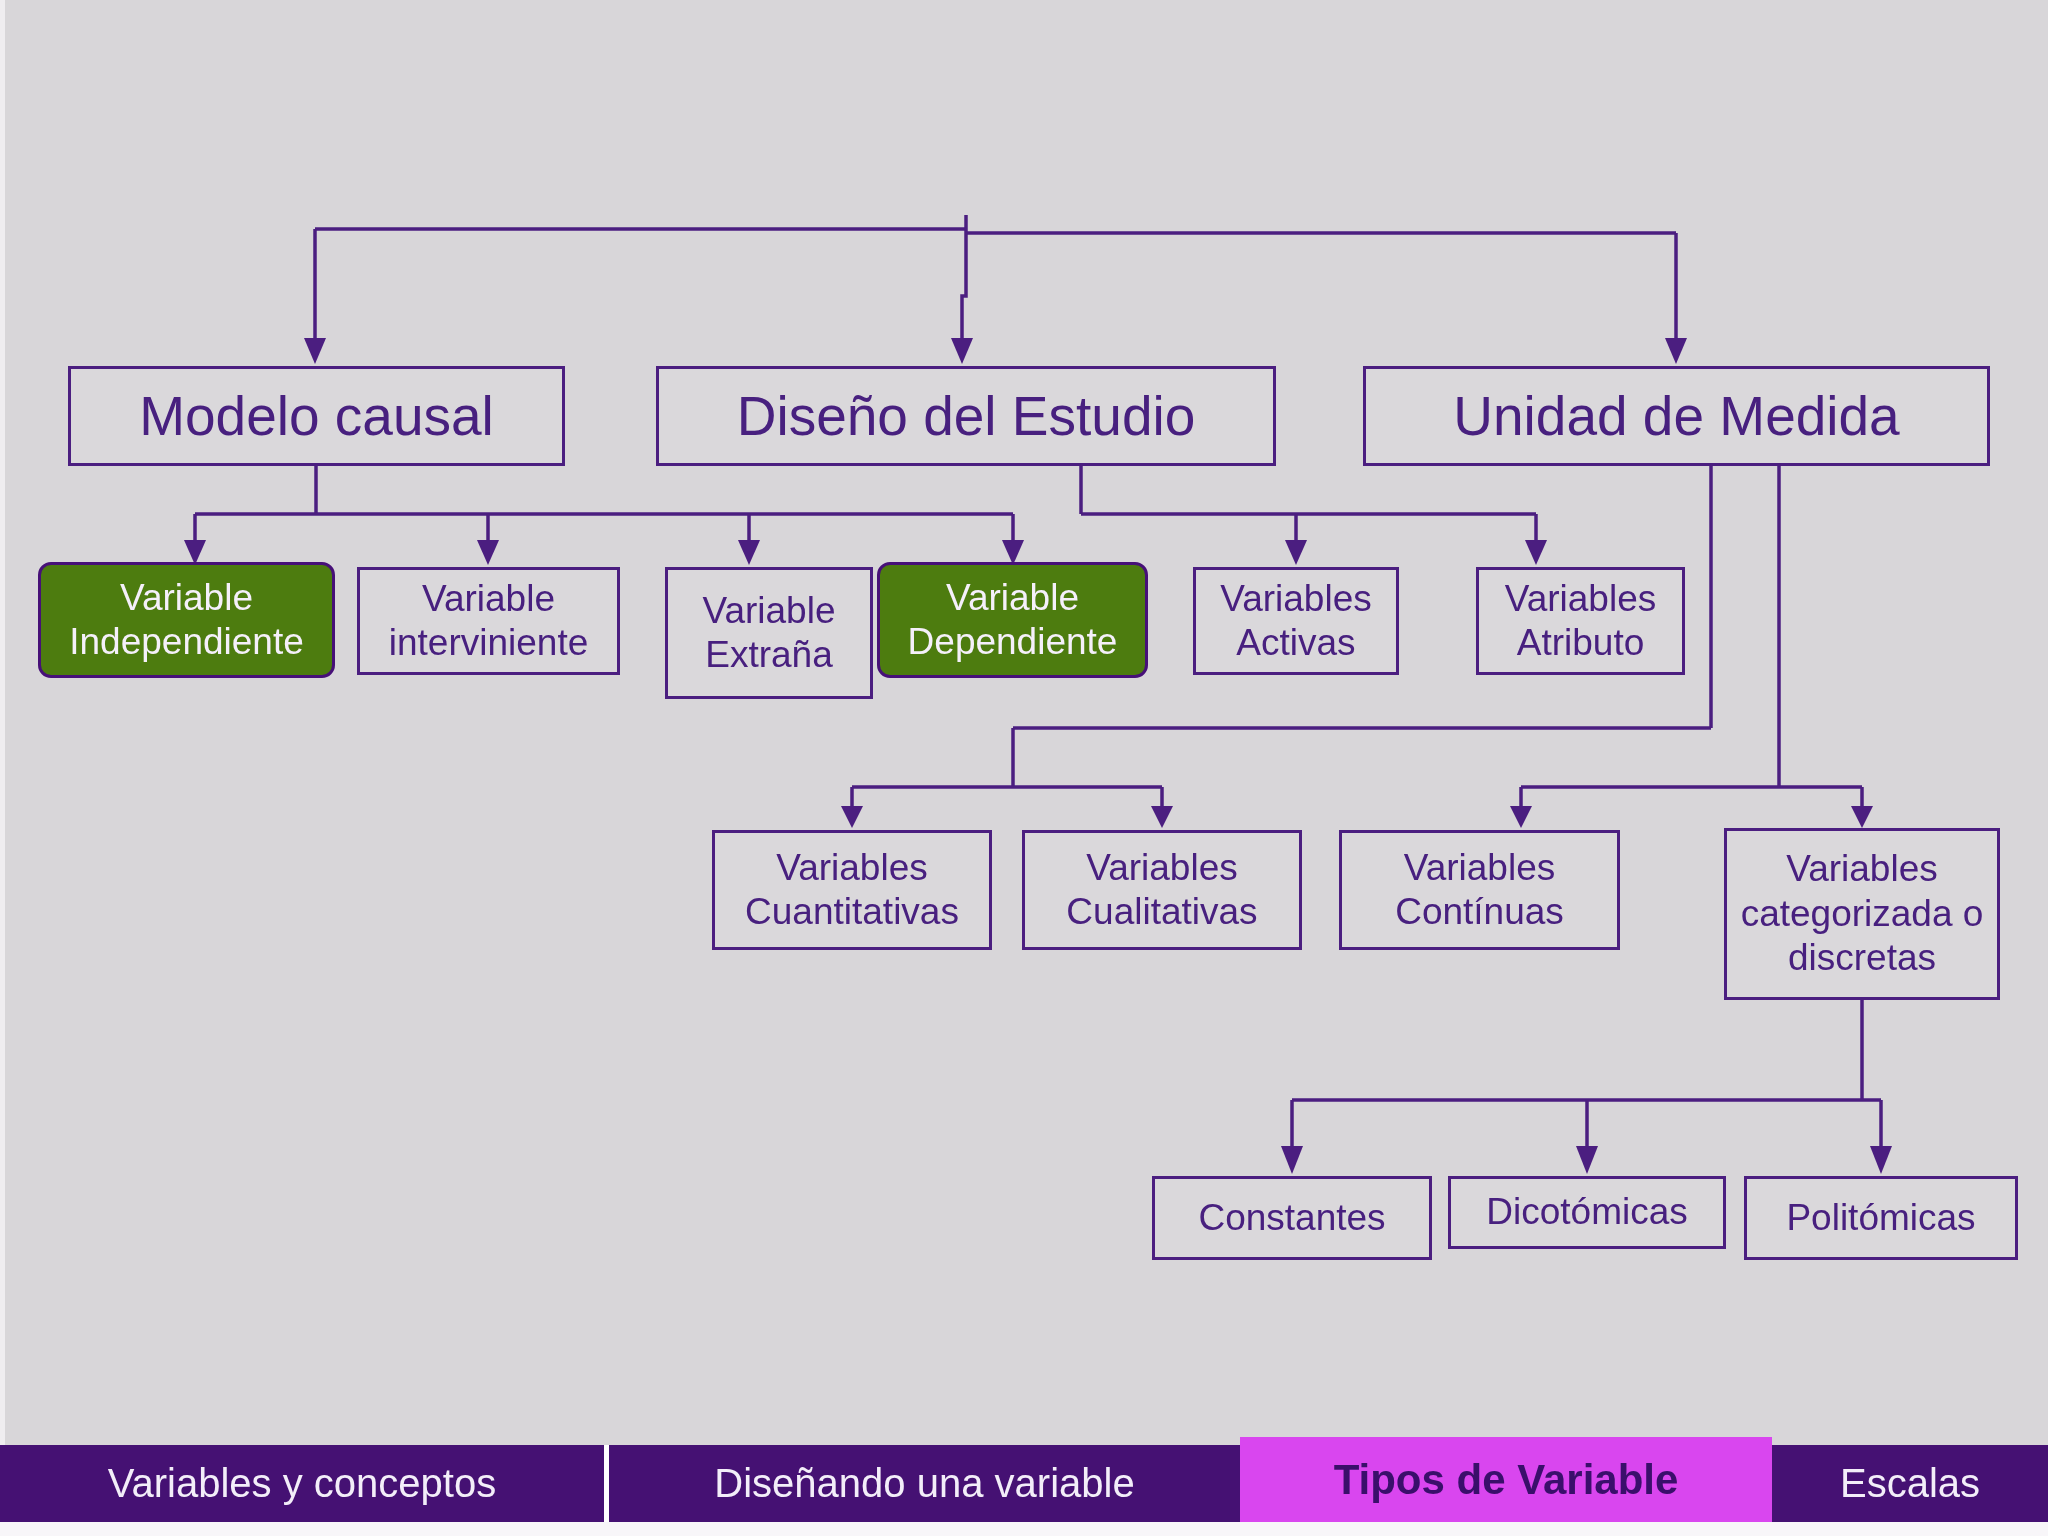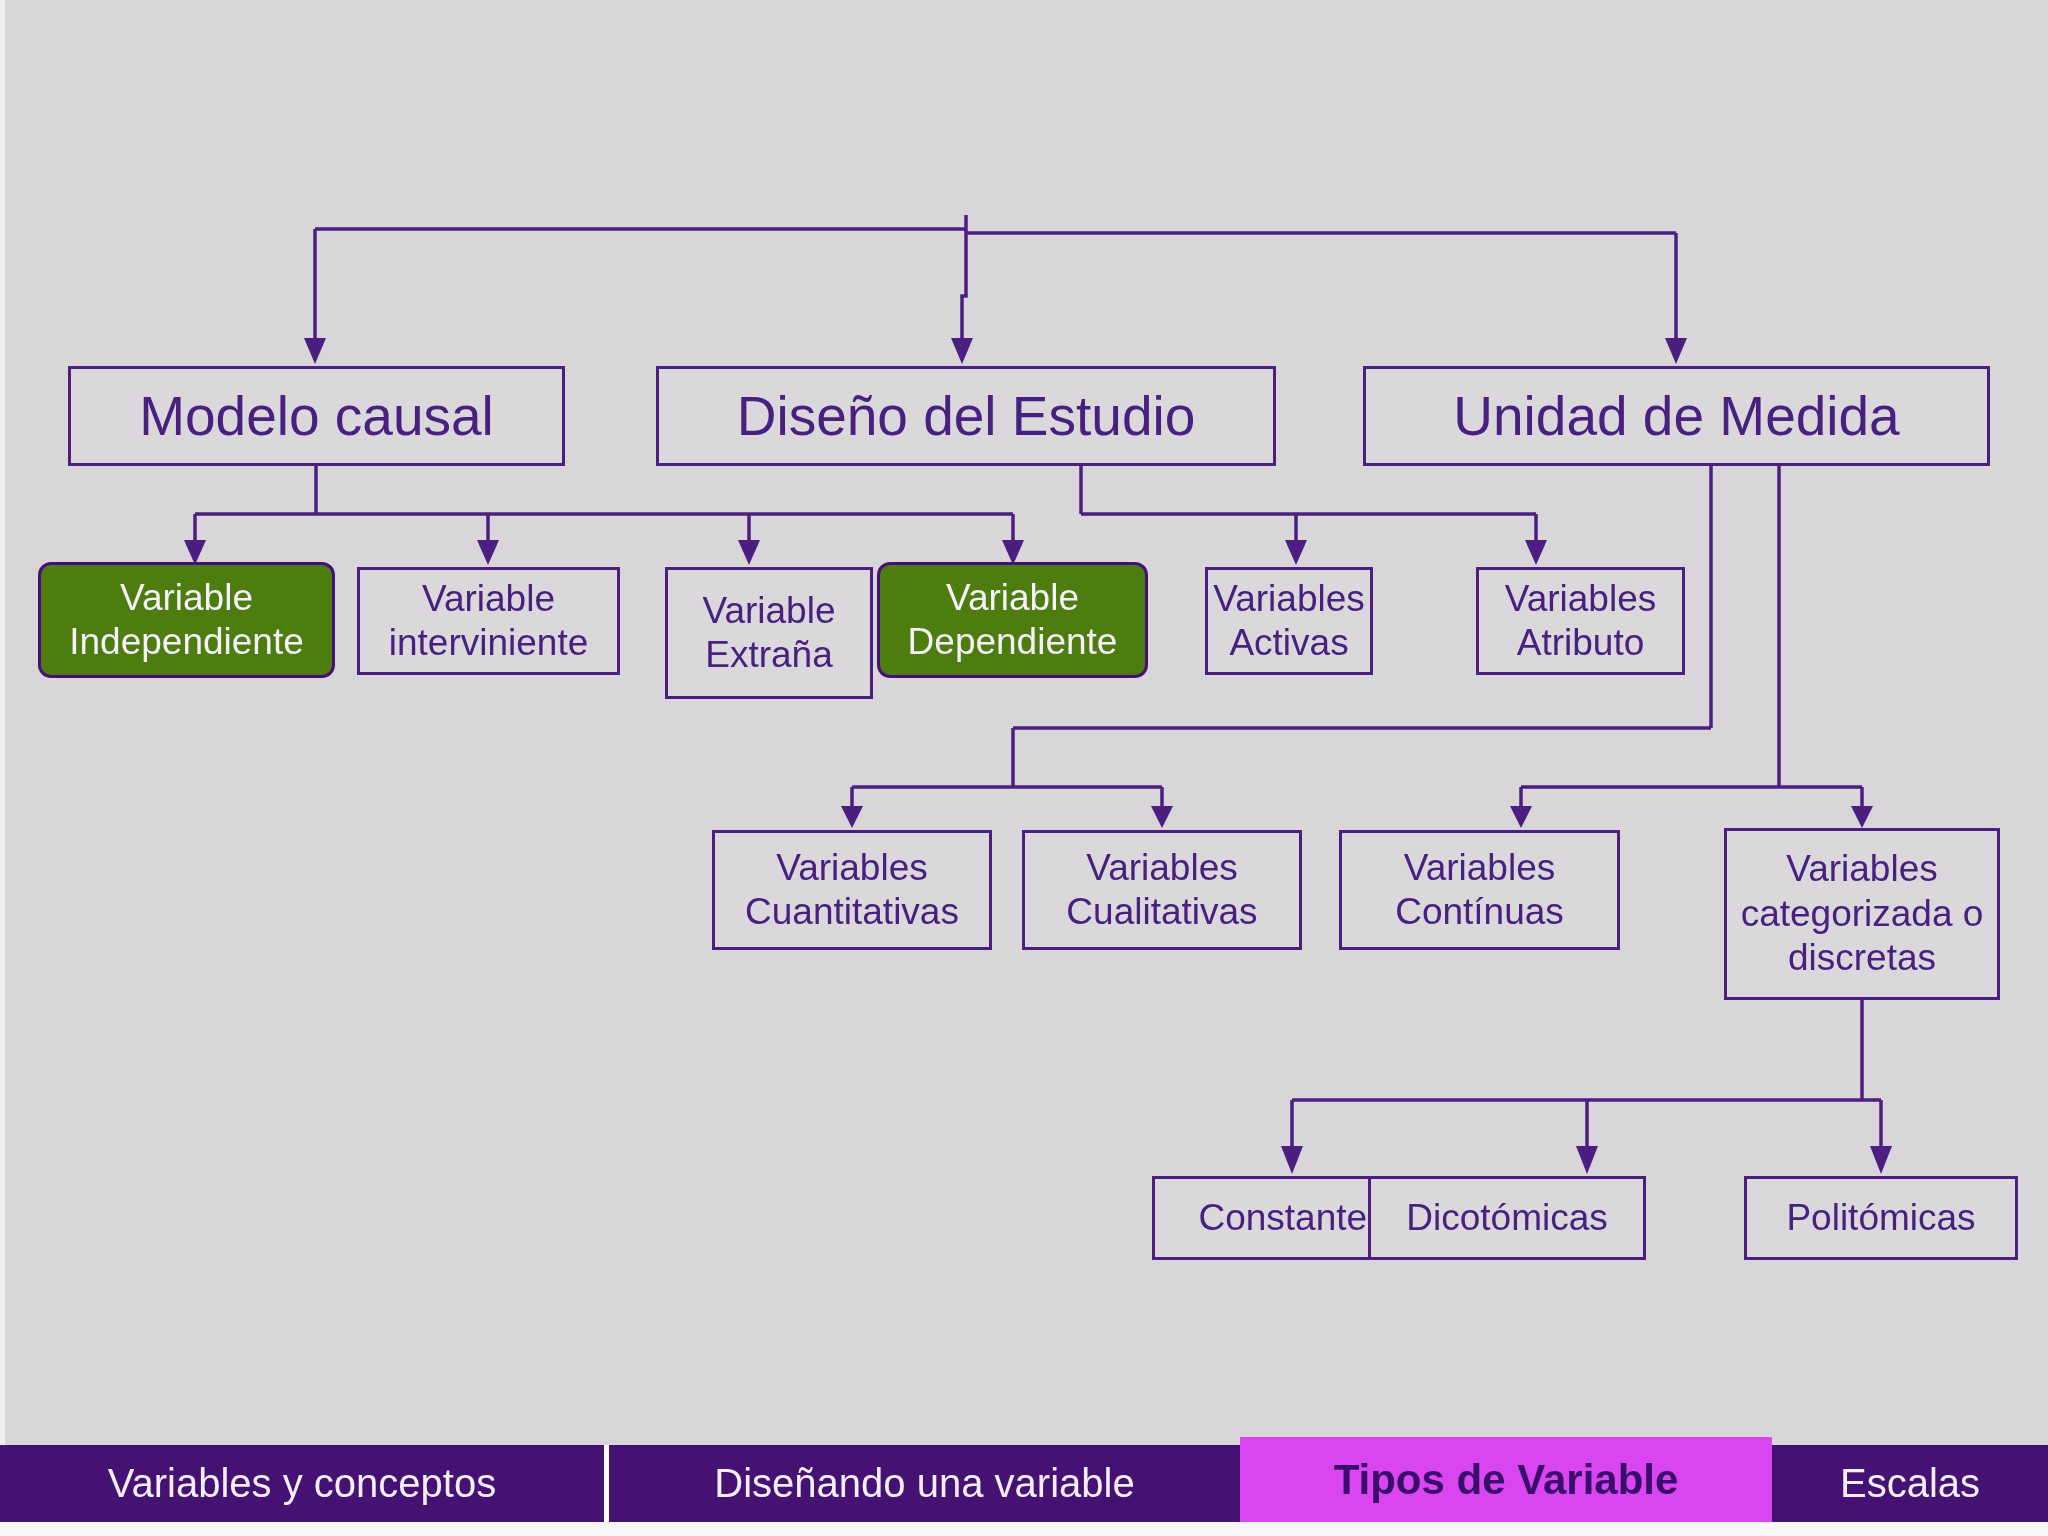--- a/index.html
+++ b/index.html
@@ -91,28 +91,28 @@
     </svg>
 
   <div id="diagram">
       <div class="node lvl1" style="left: 68px; top: 366px; width: 497px; height: 100px;">Modelo causal</div>
       <div class="node lvl1" style="left: 656px; top: 366px; width: 620px; height: 100px;">Diseño del Estudio</div>
       <div class="node lvl1" style="left: 1363px; top: 366px; width: 627px; height: 100px;">Unidad de Medida</div>
       <div class="node filled" style="left: 38px; top: 562px; width: 297px; height: 116px;">Variable Independiente</div>
       <div class="node" style="left: 357px; top: 567px; width: 263px; height: 108px;">Variable interviniente</div>
       <div class="node" style="left: 665px; top: 567px; width: 208px; height: 132px;">Variable Extraña</div>
       <div class="node filled" style="left: 877px; top: 562px; width: 271px; height: 116px;">Variable Dependiente</div>
-      <div class="node" style="left: 1193px; top: 567px; width: 168px; height: 108px; margin-left: 12px;">Variables Activas</div>
+      <div class="node" style="left: 1193px; top: 567px; width: 206px; height: 108px;">Variables Activas</div>
       <div class="node" style="left: 1432px; top: 567px; width: 209px; height: 108px; margin-left: 44px;">Variables Atributo</div>
       <div class="node" style="left: 712px; top: 830px; width: 280px; height: 120px;">Variables Cuantitativas</div>
       <div class="node" style="left: 1022px; top: 830px; width: 280px; height: 120px;">Variables Cualitativas</div>
       <div class="node" style="left: 1339px; top: 830px; width: 281px; height: 120px;">Variables Contínuas</div>
       <div class="node" style="left: 1724px; top: 828px; width: 276px; height: 172px;">Variables categorizada o discretas</div>
       <div class="node" style="left: 1152px; top: 1176px; width: 280px; height: 84px;">Constantes</div>
-      <div class="node" style="left: 1368px; top: 1176px; width: 278px; height: 84px;">Dicotómicas</div>
+      <div class="node" style="left: 1448px; top: 1176px; width: 278px; height: 73px;">Dicotómicas</div>
       <div class="node" style="left: 1744px; top: 1176px; width: 274px; height: 84px;">Politómicas</div>
     </div>
 
   <div class="navbar">
     <div class="nav-strip"></div>
     <div id="tabs">
         <div class="tab" style="left: 0px; top: 15px; width: 604px; height: 77px;">Variables y conceptos</div>
         <div class="tab" style="left: 609px; top: 15px; width: 631px; height: 77px;">Diseñando una variable</div>
         <div class="tab active" style="left: 1240px; top: 7px; width: 532px; height: 85px;">Tipos de Variable</div>
         <div class="tab" style="left: 1772px; top: 15px; width: 276px; height: 77px;">Escalas</div>

